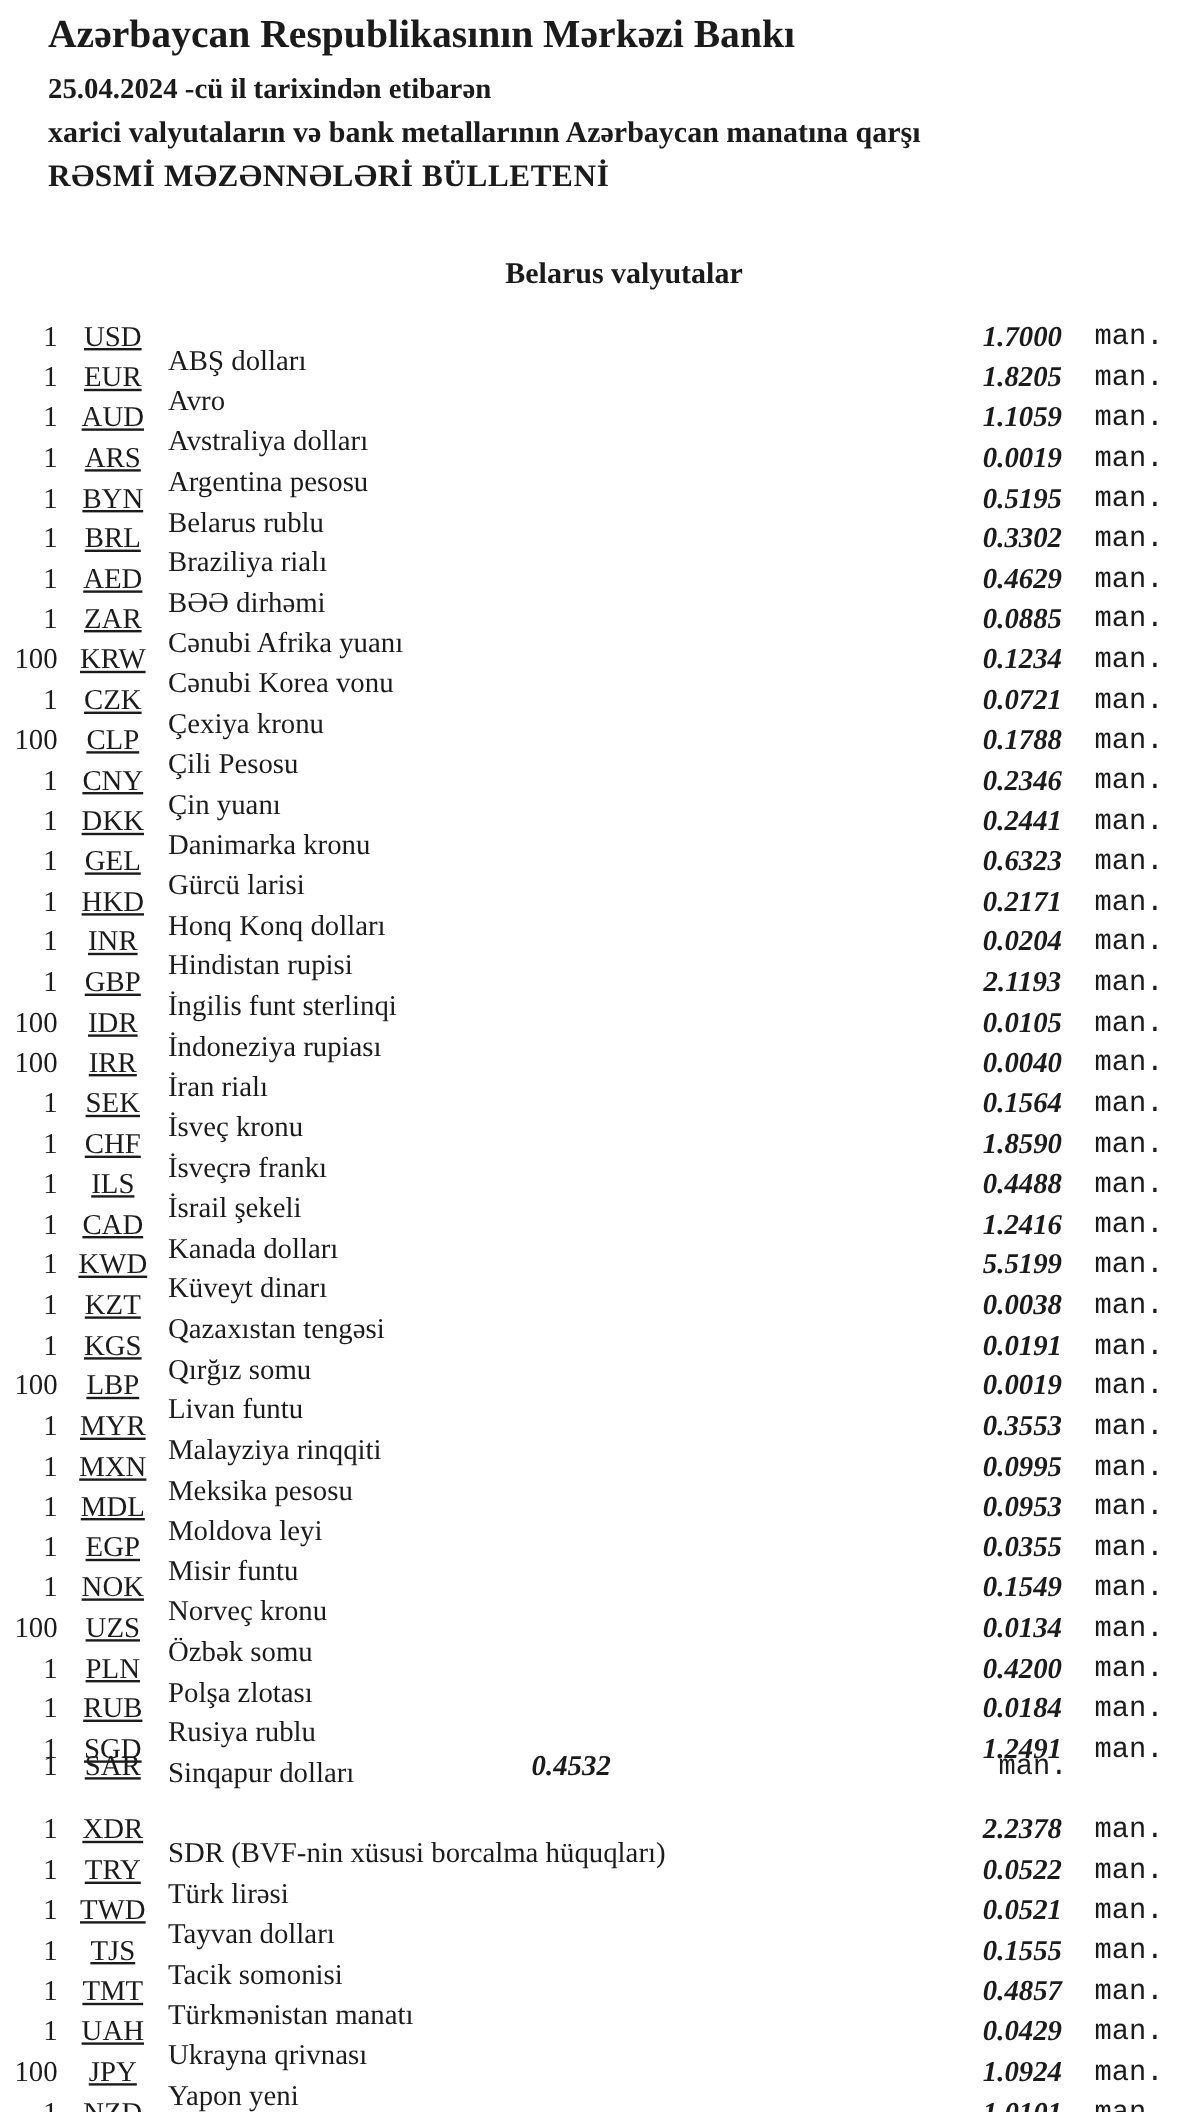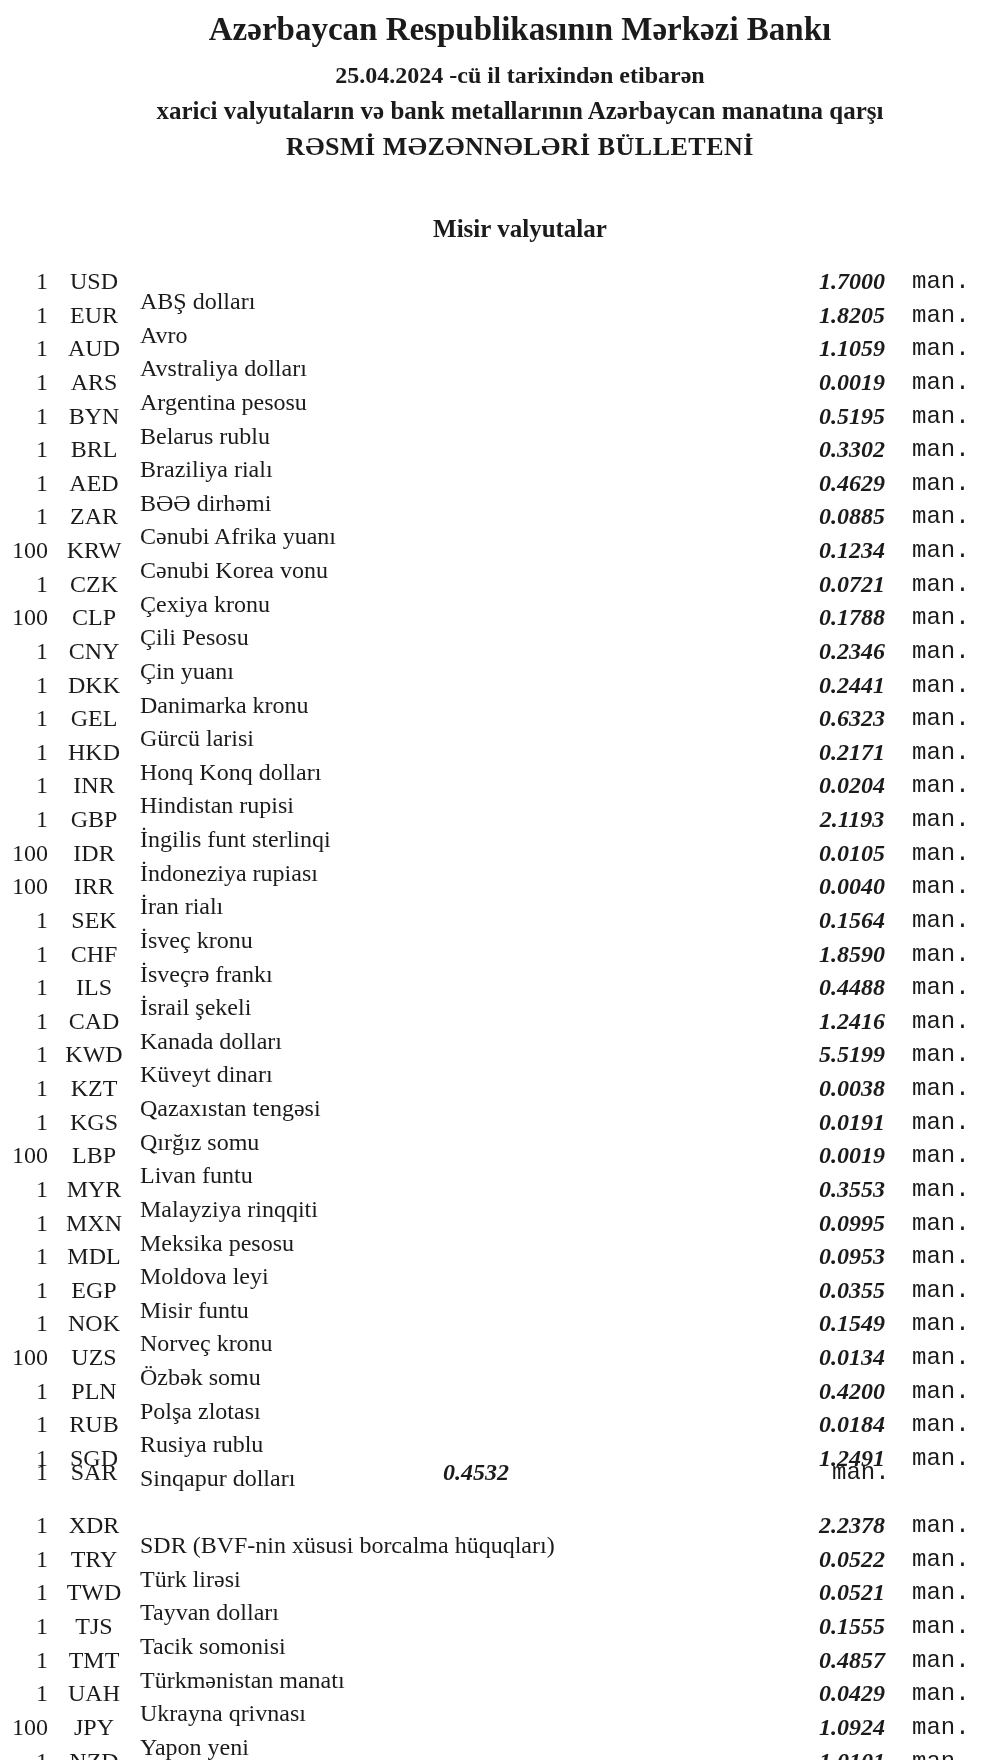--- a/index.html
+++ b/index.html
@@ -6,21 +6,21 @@
   .page{
     position:relative;
     width:1000px;height:1760px;
     background:#ffffff;
     color:#1b1b1b;
     font-family:"Liberation Serif", serif;
     overflow:hidden;
   }
   .hdr{
     position:absolute;left:40px;width:960px;
-    text-align:center;font-weight:bold;white-space:nowrap;
+    text-align:left;font-weight:bold;white-space:nowrap;
   }
   .hdr-title{top:8px;font-size:33px;line-height:42px;}
   .hdr-date{top:60px;font-size:24px;line-height:30px;}
   .hdr-subject{top:96px;font-size:25px;line-height:30px;}
   .hdr-bulletin{top:131px;font-size:26px;line-height:32px;letter-spacing:.5px;}
   .section-title{
     position:absolute;top:212px;left:40px;width:960px;
     text-align:center;font-weight:bold;font-size:25px;line-height:33px;
   }
   .rates-table{
@@ -28,39 +28,39 @@
   }
   .row{
     display:grid;
     grid-template-columns:48px 92px 672px 80px 108px;
     height:33.64px;
     align-items:center;
     font-size:24px;
     line-height:33.64px;
   }
   .c-qty{text-align:right;}
-  .c-code{text-align:center;}
+  .c-code{text-align:center;text-decoration:underline;}
   .c-name{text-align:left;white-space:nowrap;margin-top:40px;}
   .c-rate{text-align:center;font-weight:bold;font-style:italic;}
   .c-unit{text-align:left;padding-left:20px;font-family:Liberation Mono, monospace;}
 </style>
 </head>
 <body>
 
 <div class="page">
 
   <div class="hdr hdr-title">Azərbaycan Respublikasının Mərkəzi Bankı</div>
 
   <div class="hdr hdr-date">25.04.2024 -cü il tarixindən etibarən</div>
 
   <div class="hdr hdr-bulletin">RƏSMİ MƏZƏNNƏLƏRİ BÜLLETENİ</div>
 
   <div class="hdr hdr-subject">xarici valyutaların və bank metallarının Azərbaycan manatına qarşı</div>
 
-  <div class="section-title">Misir valyutalar</div>
+  <div class="section-title">Belarus valyutalar</div>
 
   <div class="rates-table">
   <div class="row">
     <span class="c-qty">1</span>
     <span class="c-code">USD</span>
     <span class="c-name">ABŞ dolları</span>
     <span class="c-rate">1.7000</span>
     <span class="c-unit">man.</span>
   </div>
 

